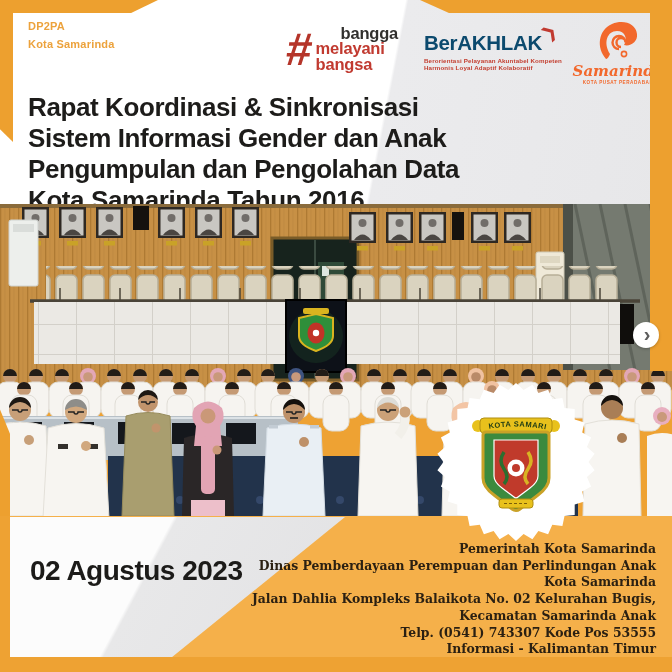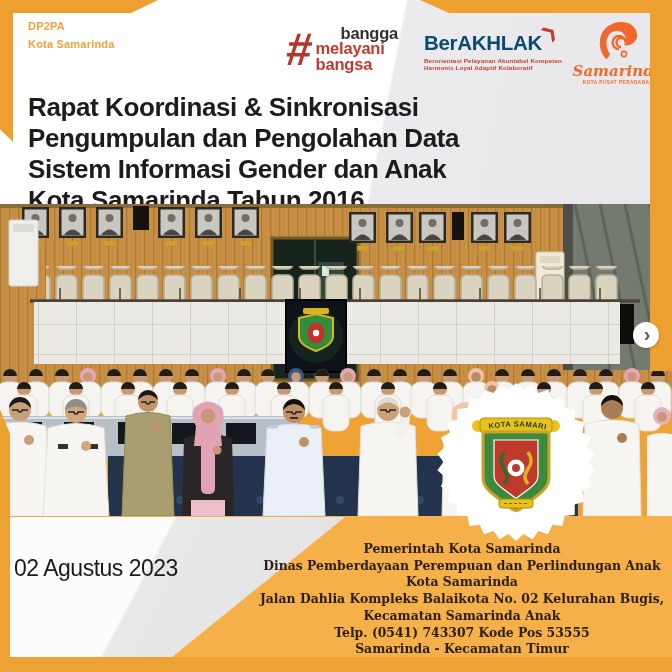--- a/index.html
+++ b/index.html
@@ -47,23 +47,23 @@
   .title div{font-size:26px;font-weight:800;line-height:31px;letter-spacing:-.4px;}
 
   
   .photo{position:absolute;left:0;top:204px;width:672px;height:312px;}
 
   
   .bottom-panel{position:absolute;left:10px;top:516px;width:662px;height:141px;background:#F5B04A;}
   .date-plate{position:absolute;left:10px;top:517px;width:335px;height:140px;
     background:linear-gradient(118deg,#fcfcfc 40%,#e8e8e9 41%,#e2e2e4 100%);
     clip-path:polygon(0 0,100% 0,48.4% 100%,0 100%);}
-  .date-text{position:absolute;left:4px;top:38px;font-size:23px;font-weight:400;
+  .date-text{position:absolute;left:20px;top:38px;font-size:28px;font-weight:700;
     color:#1c1b19;letter-spacing:-.5px;}
-  .footer{position:absolute;right:8px;top:541px;text-align:center;
+  .footer{position:absolute;right:16px;top:541px;text-align:right;
     font-family:"DejaVu Serif","Liberation Serif",serif;font-weight:bold;
     font-size:12.4px;line-height:16.7px;color:#2B2012;margin-left:48px;}
 
   
   .badge{position:absolute;left:436px;top:382px;width:160px;height:160px;}
 
   
   .next-btn{position:absolute;left:633px;top:322px;width:26px;height:26px;border-radius:50%;
     background:#ffffff;box-shadow:0 1px 3px rgba(0,0,0,.25);display:flex;
     align-items:center;justify-content:center;cursor:pointer;}
@@ -105,22 +105,22 @@
       <path d="M34,41 C24,30 26,12 40,6 C52,1 64,6 65,16 C66,24 58,29 52,27 C56,21 53,13 45,13 C35,13 31,25 38,36 C37,39 35,41 34,41 Z" fill="#F2682C"></path>
       <path d="M47,31 a6.5,6.5 0 1 1 6.5,-6.5 a4.5,4.5 0 1 0 -4.5,4.5" fill="none" stroke="#F2682C" stroke-width="2.4"></path>
       <circle cx="52" cy="36" r="2.6" fill="none" stroke="#F2682C" stroke-width="1.6"></circle>
     </svg>
     <div class="smr-name">Samarinda</div>
     <div class="smr-tag">KOTA PUSAT PERADABAN</div>
   </div>
 
   <div class="title">
     <div>Rapat Koordinasi &amp; Sinkronisasi</div>
+    <div>Sistem Informasi Gender dan Anak</div>
     <div>Pengumpulan dan Pengolahan Data</div>
-    <div>Sistem Informasi Gender dan Anak</div>
     <div>Kota Samarinda Tahun 2016</div>
   </div>
 
   <svg class="photo" viewBox="0 0 672 312">
     <defs>
       <pattern id="wood" width="9" height="12" patternUnits="userSpaceOnUse">
         <rect width="9" height="12" fill="#C79045"></rect>
         <rect width="1.3" height="12" fill="#AE7A33"></rect>
         <rect x="4.5" width="0.9" height="12" fill="#BD8840"></rect>
       </pattern>
@@ -366,21 +366,21 @@
   <div class="date-plate">
     <div class="date-text">02 Agustus 2023</div>
   </div>
   <div class="footer">
     <div>Pemerintah Kota Samarinda</div>
     <div>Dinas Pemberdayaan Perempuan dan Perlindungan Anak</div>
     <div>Kota Samarinda</div>
     <div>Jalan Dahlia Kompleks Balaikota No. 02 Kelurahan Bugis,</div>
     <div>Kecamatan Samarinda Anak</div>
     <div>Telp. (0541) 743307 Kode Pos 53555</div>
-    <div>Samarinda - Kecamatan Timur</div>
+    <div>Informasi - Kalimantan Timur</div>
   </div>
 
   <svg class="badge" viewBox="0 0 160 160">
     <polygon fill="#FFFFFF" points="80.0,1.0 87.6,7.9 96.4,2.7 102.4,11.0 112.1,7.8 116.3,17.2 126.4,16.1 128.5,26.1 138.7,27.1 138.7,37.4 148.4,40.5 146.2,50.5 155.1,55.6 150.9,64.9 158.6,71.7 152.5,80.0 158.6,88.3 150.9,95.1 155.1,104.4 146.2,109.5 148.4,119.5 138.7,122.6 138.7,132.9 128.5,133.9 126.4,143.9 116.3,142.8 112.1,152.2 102.4,149.0 96.4,157.3 87.6,152.1 80.0,159.0 72.4,152.1 63.6,157.3 57.6,149.0 47.9,152.2 43.8,142.8 33.6,143.9 31.5,133.9 21.3,132.9 21.3,122.6 11.6,119.5 13.8,109.5 4.9,104.4 9.1,95.1 1.4,88.3 7.5,80.0 1.4,71.7 9.1,64.9 4.9,55.6 13.8,50.5 11.6,40.5 21.3,37.4 21.3,27.1 31.5,26.1 33.6,16.1 43.8,17.2 47.9,7.8 57.6,11.0 63.6,2.7 72.4,7.9"></polygon>
     <g>
       <circle cx="42" cy="44" r="6" fill="#E8C11C"></circle>
       <circle cx="118" cy="44" r="6" fill="#E8C11C"></circle>
       <rect x="44" y="36" width="72" height="15" rx="4" fill="#E8C11C" stroke="#B08E10"></rect>
       <path id="bpath" d="M47,48 Q80,41 113,48" fill="none"></path>
       <text font-size="7.5" font-weight="bold" fill="#1C3A14" font-family="Liberation Sans, sans-serif" letter-spacing="0.5">

